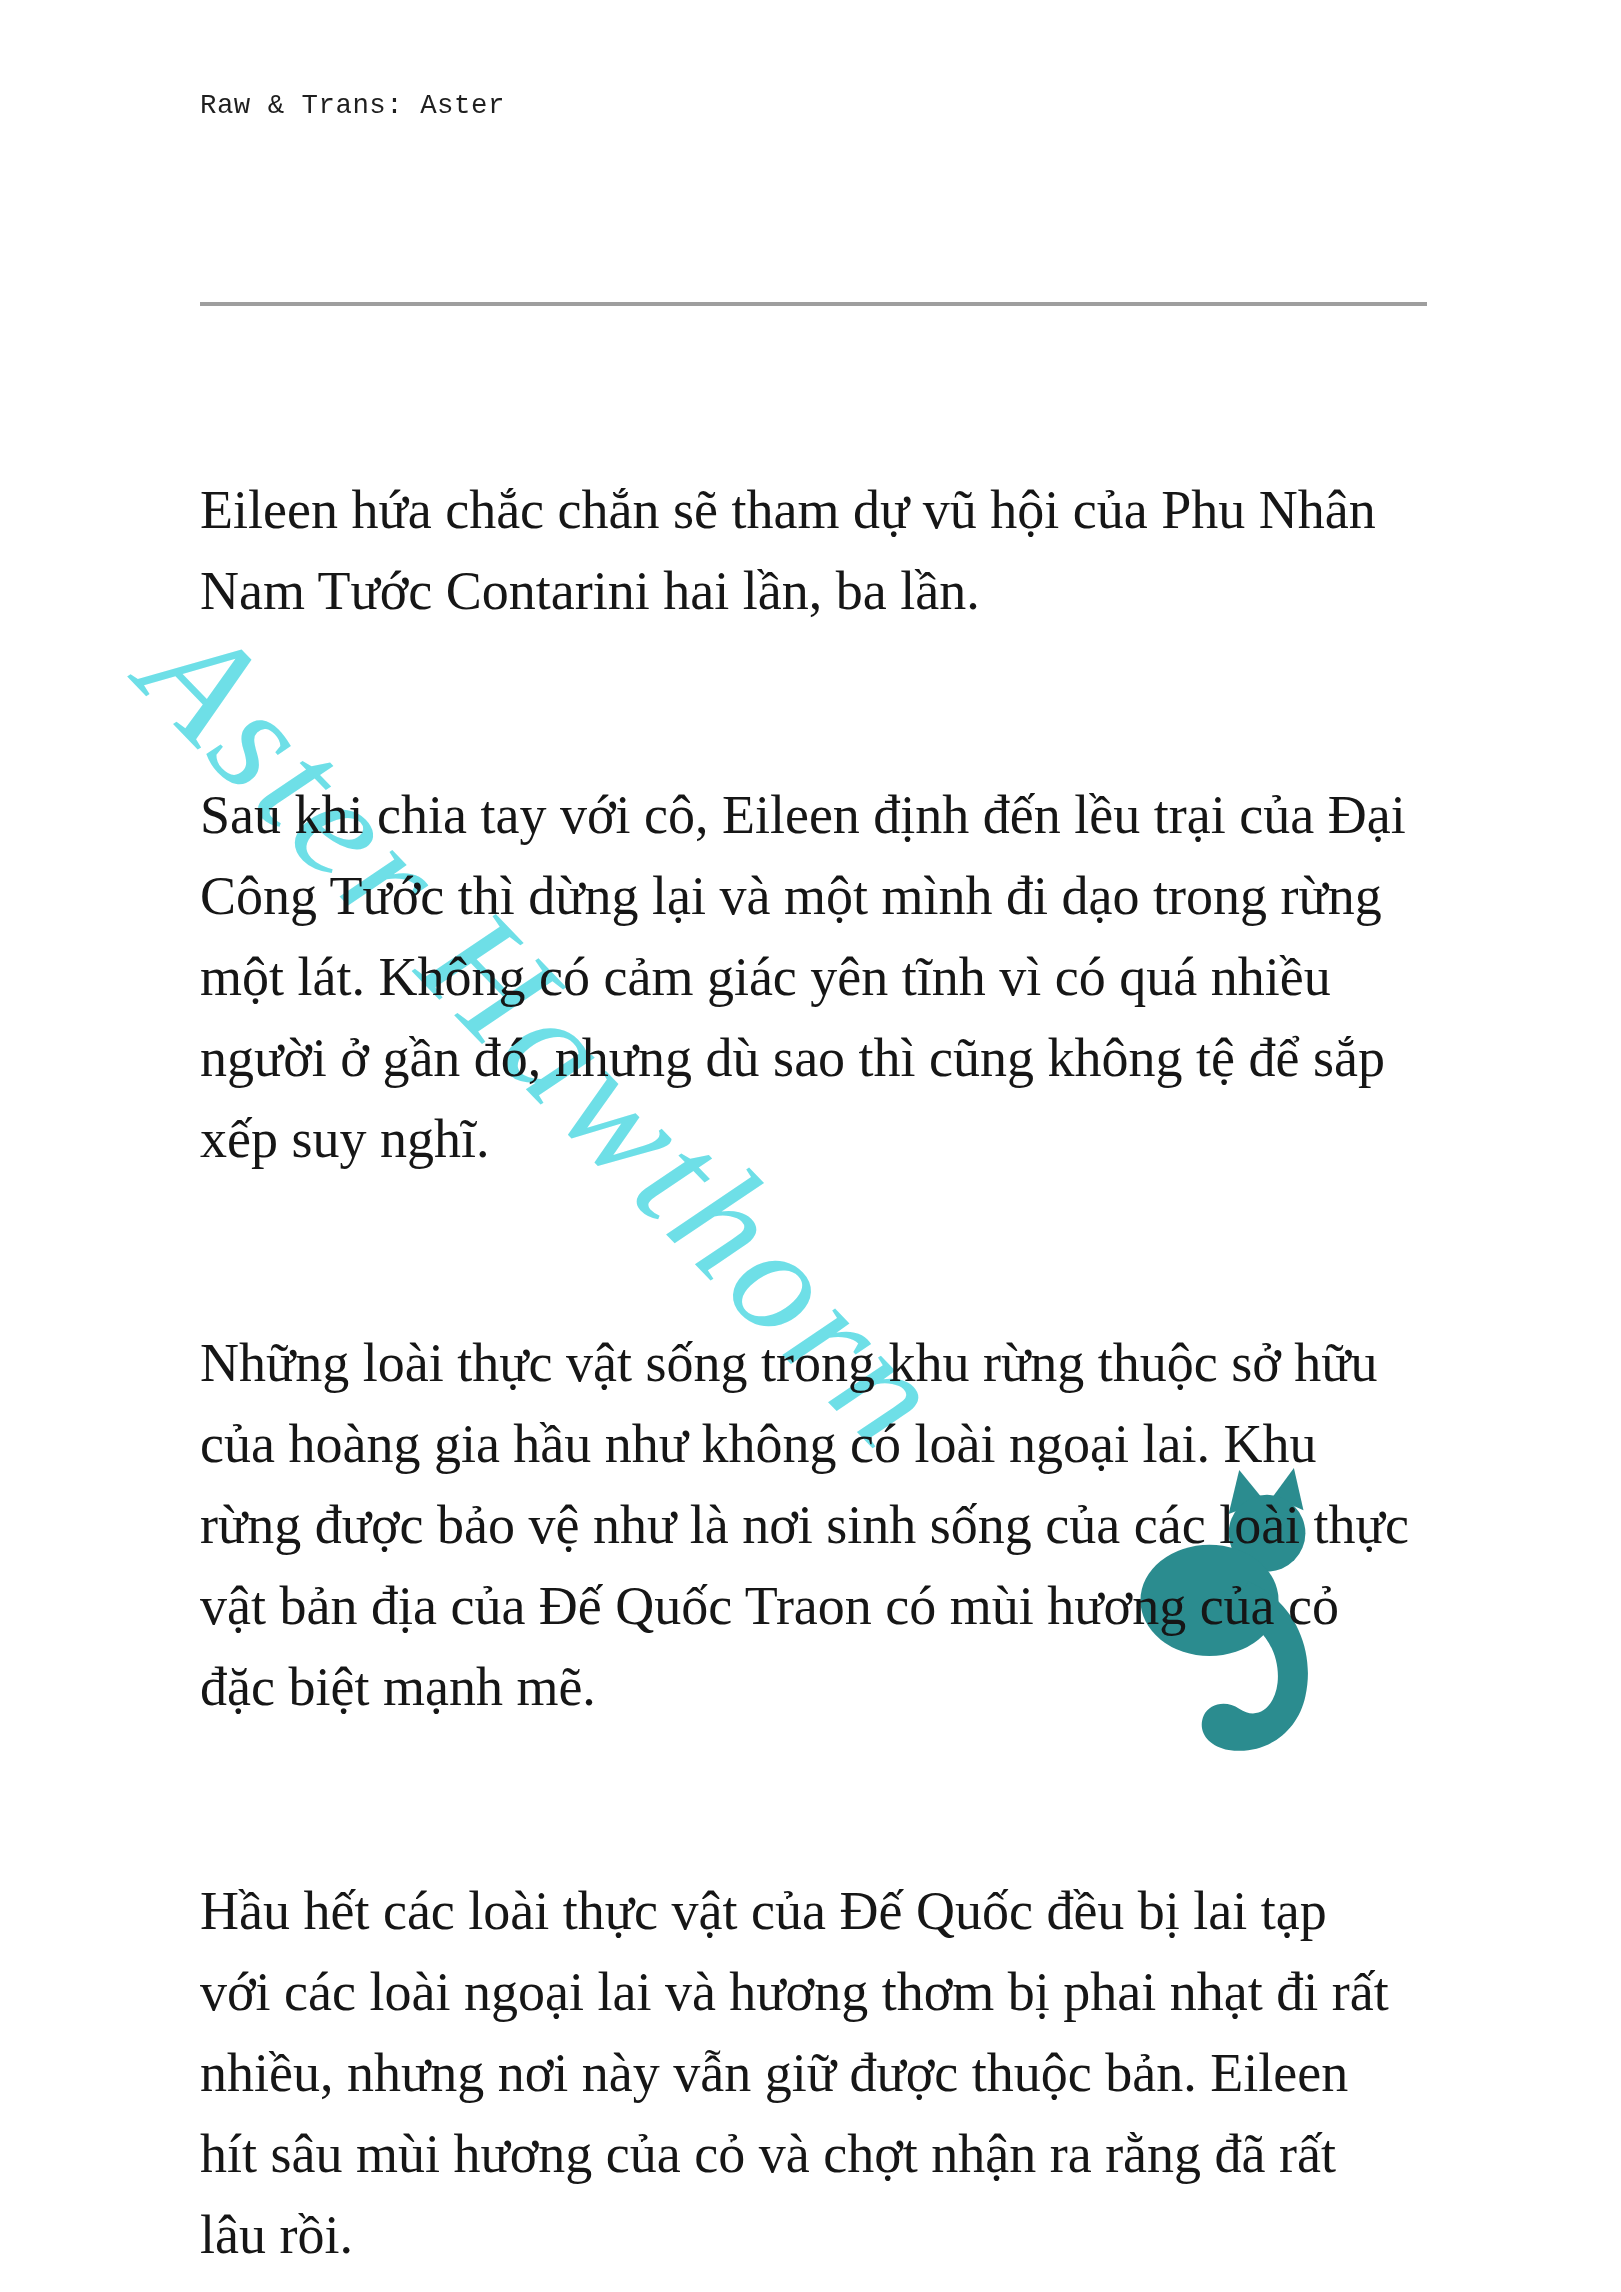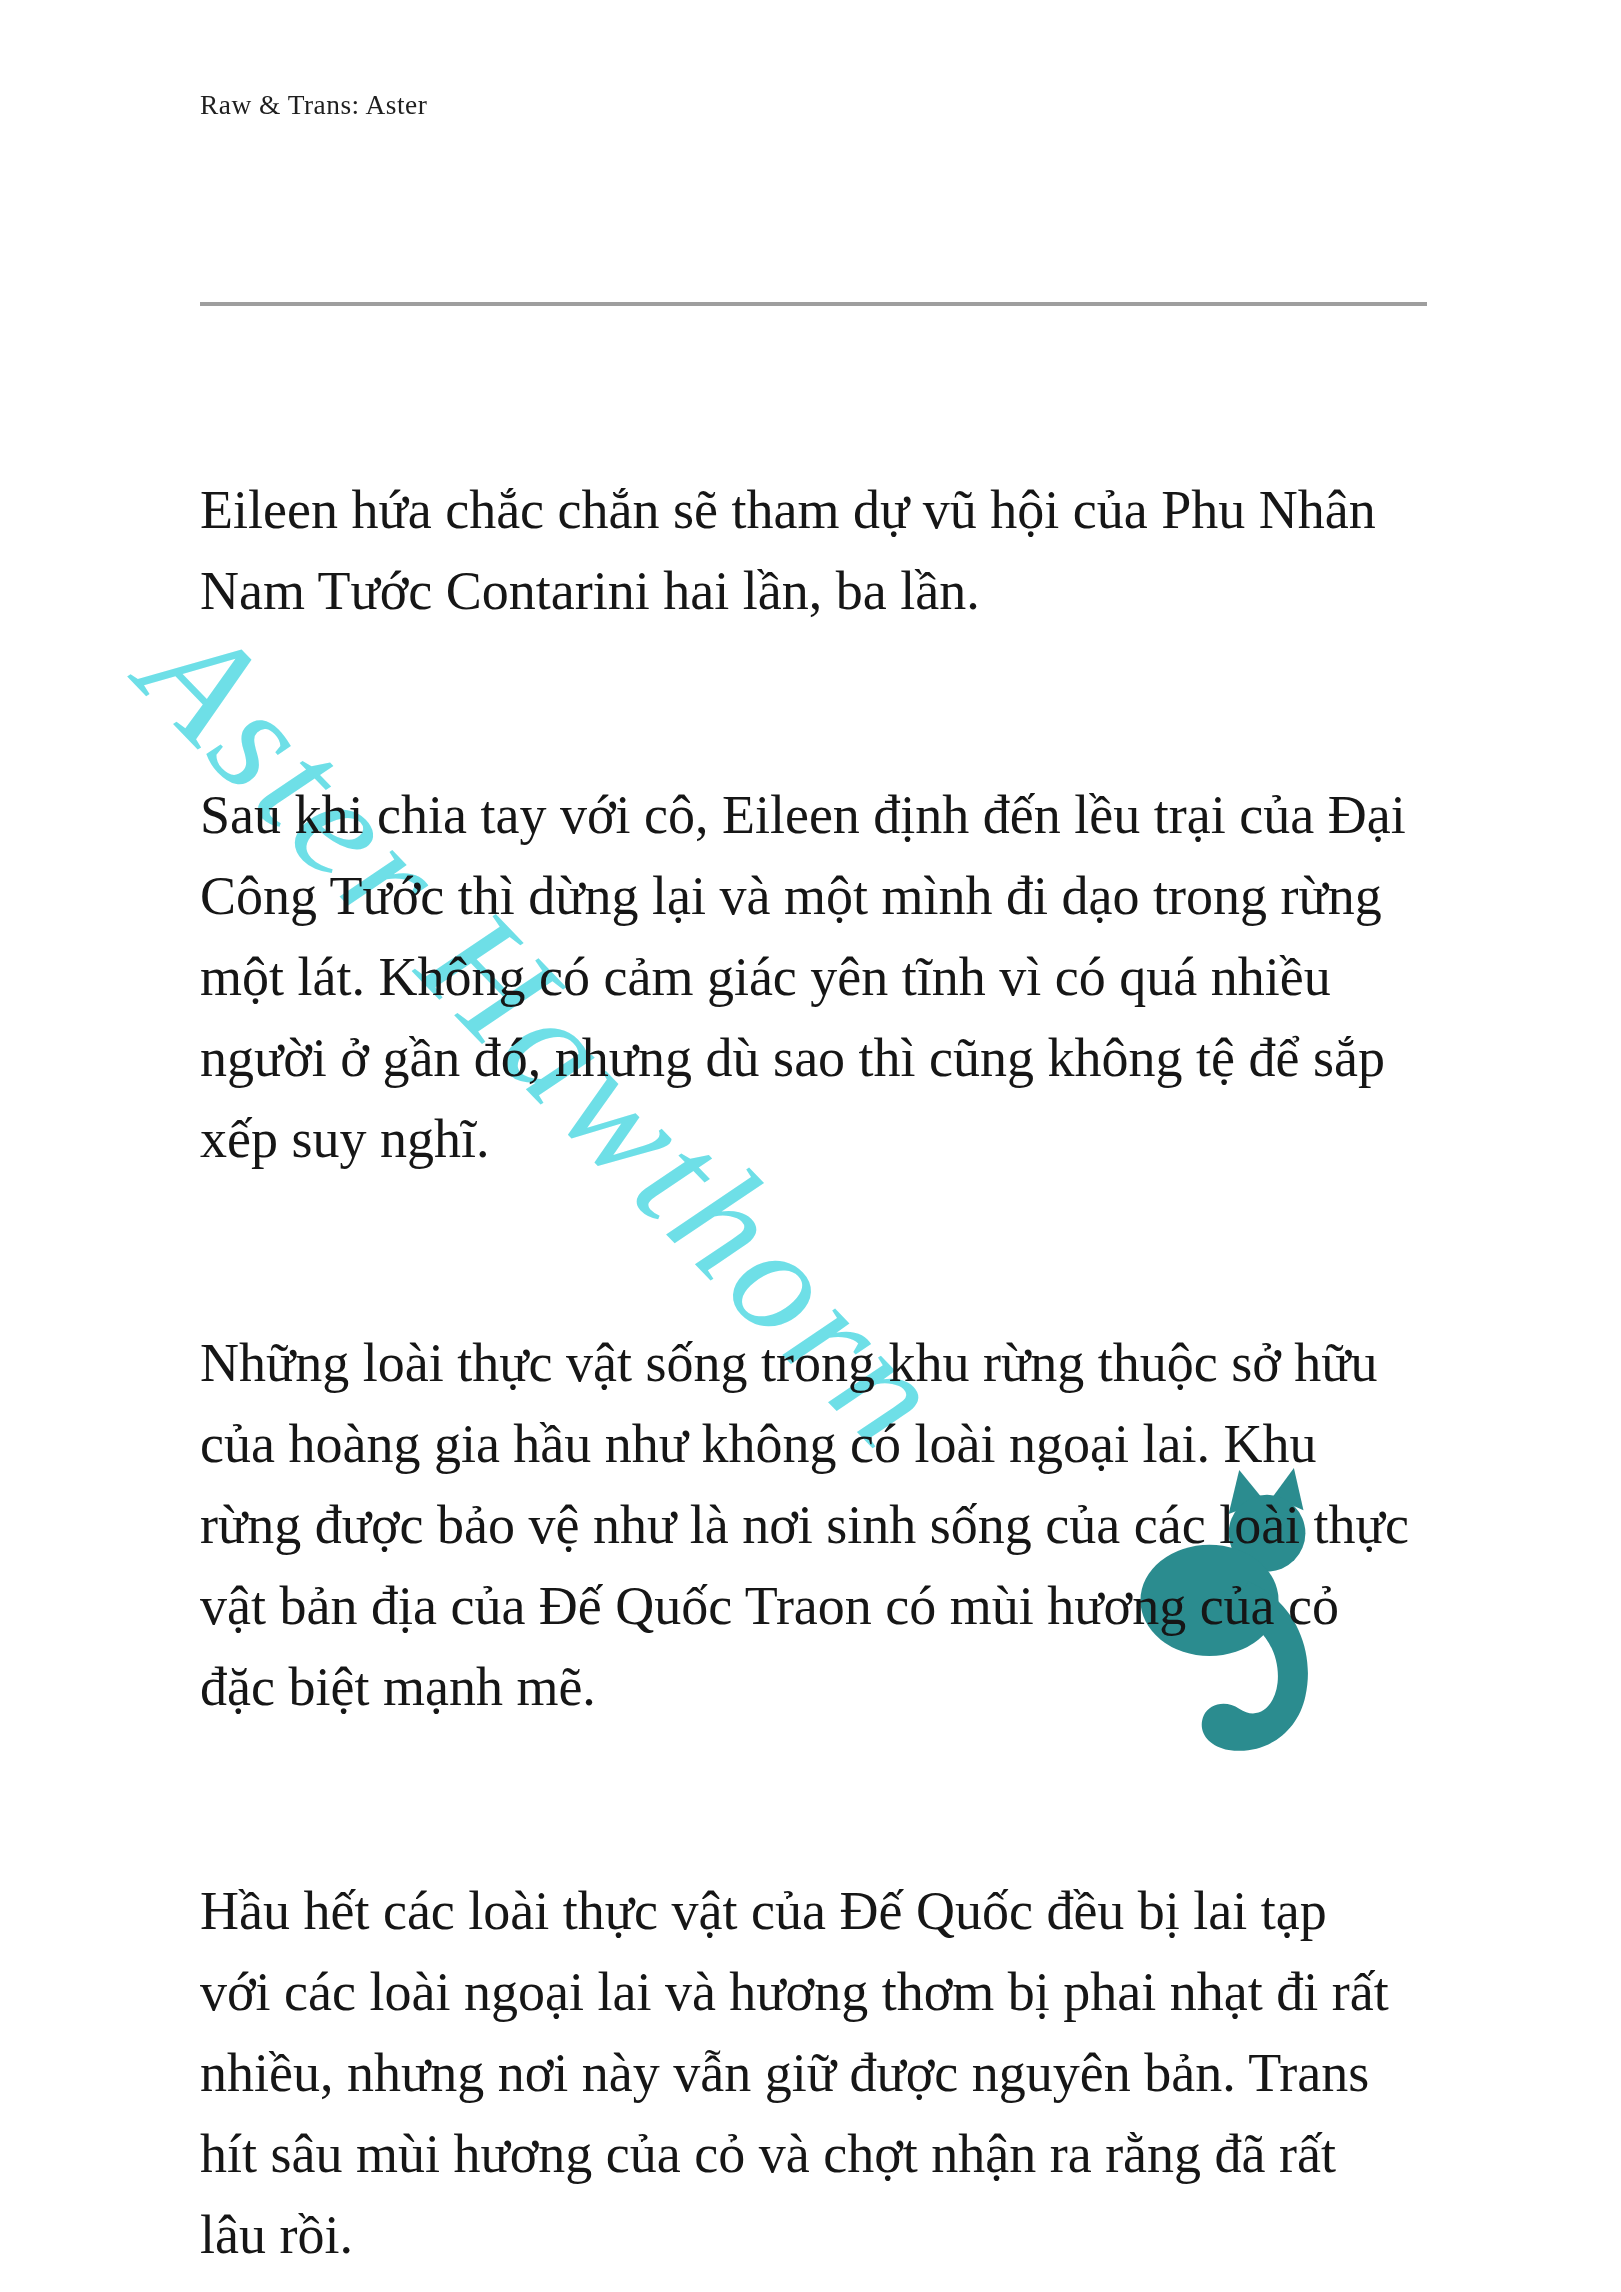--- a/index.html
+++ b/index.html
@@ -11,21 +11,21 @@
     height: 2293px;
     background: #ffffff;
     overflow: hidden;
     font-family: "Liberation Serif", serif;
   }
 
   .header {
     position: absolute;
     left: 200px;
     top: 90px;
-    font-family: Liberation Serif, serif;
+    font-family: Liberation Mono, monospace;
     font-size: 27.4px;
     letter-spacing: 0.5px;
     color: #1f1f1f;
     z-index: 3;
   }
 
   .rule {
     position: absolute;
     left: 200px;
     top: 302px;
@@ -99,17 +99,17 @@
   </svg>
 
   <div class="content" style="color: rgb(22, 22, 22);">
 
       <p>Eileen hứa chắc chắn sẽ tham dự vũ hội của Phu Nhân Nam Tước Contarini hai lần, ba lần.</p>
 
       <p>Sau khi chia tay với cô, Eileen định đến lều trại của Đại Công Tước thì dừng lại và một mình đi dạo trong rừng một lát. Không có cảm giác yên tĩnh vì có quá nhiều người ở gần đó, nhưng dù sao thì cũng không tệ để sắp xếp suy nghĩ.</p>
 
       <p>Những loài thực vật sống trong khu rừng thuộc sở hữu của hoàng gia hầu như không có loài ngoại lai. Khu rừng được bảo vệ như là nơi sinh sống của các loài thực vật bản địa của Đế Quốc Traon có mùi hương của cỏ đặc biệt mạnh mẽ.</p>
 
-      <p>Hầu hết các loài thực vật của Đế Quốc đều bị lai tạp với các loài ngoại lai và hương thơm bị phai nhạt đi rất nhiều, nhưng nơi này vẫn giữ được nguyên bản. Trans hít sâu mùi hương của cỏ và chợt nhận ra rằng đã rất lâu rồi.</p>
+      <p>Hầu hết các loài thực vật của Đế Quốc đều bị lai tạp với các loài ngoại lai và hương thơm bị phai nhạt đi rất nhiều, nhưng nơi này vẫn giữ được thuộc bản. Eileen hít sâu mùi hương của cỏ và chợt nhận ra rằng đã rất lâu rồi.</p>
     </div>
 
 </div>
 
 
 </body></html>

